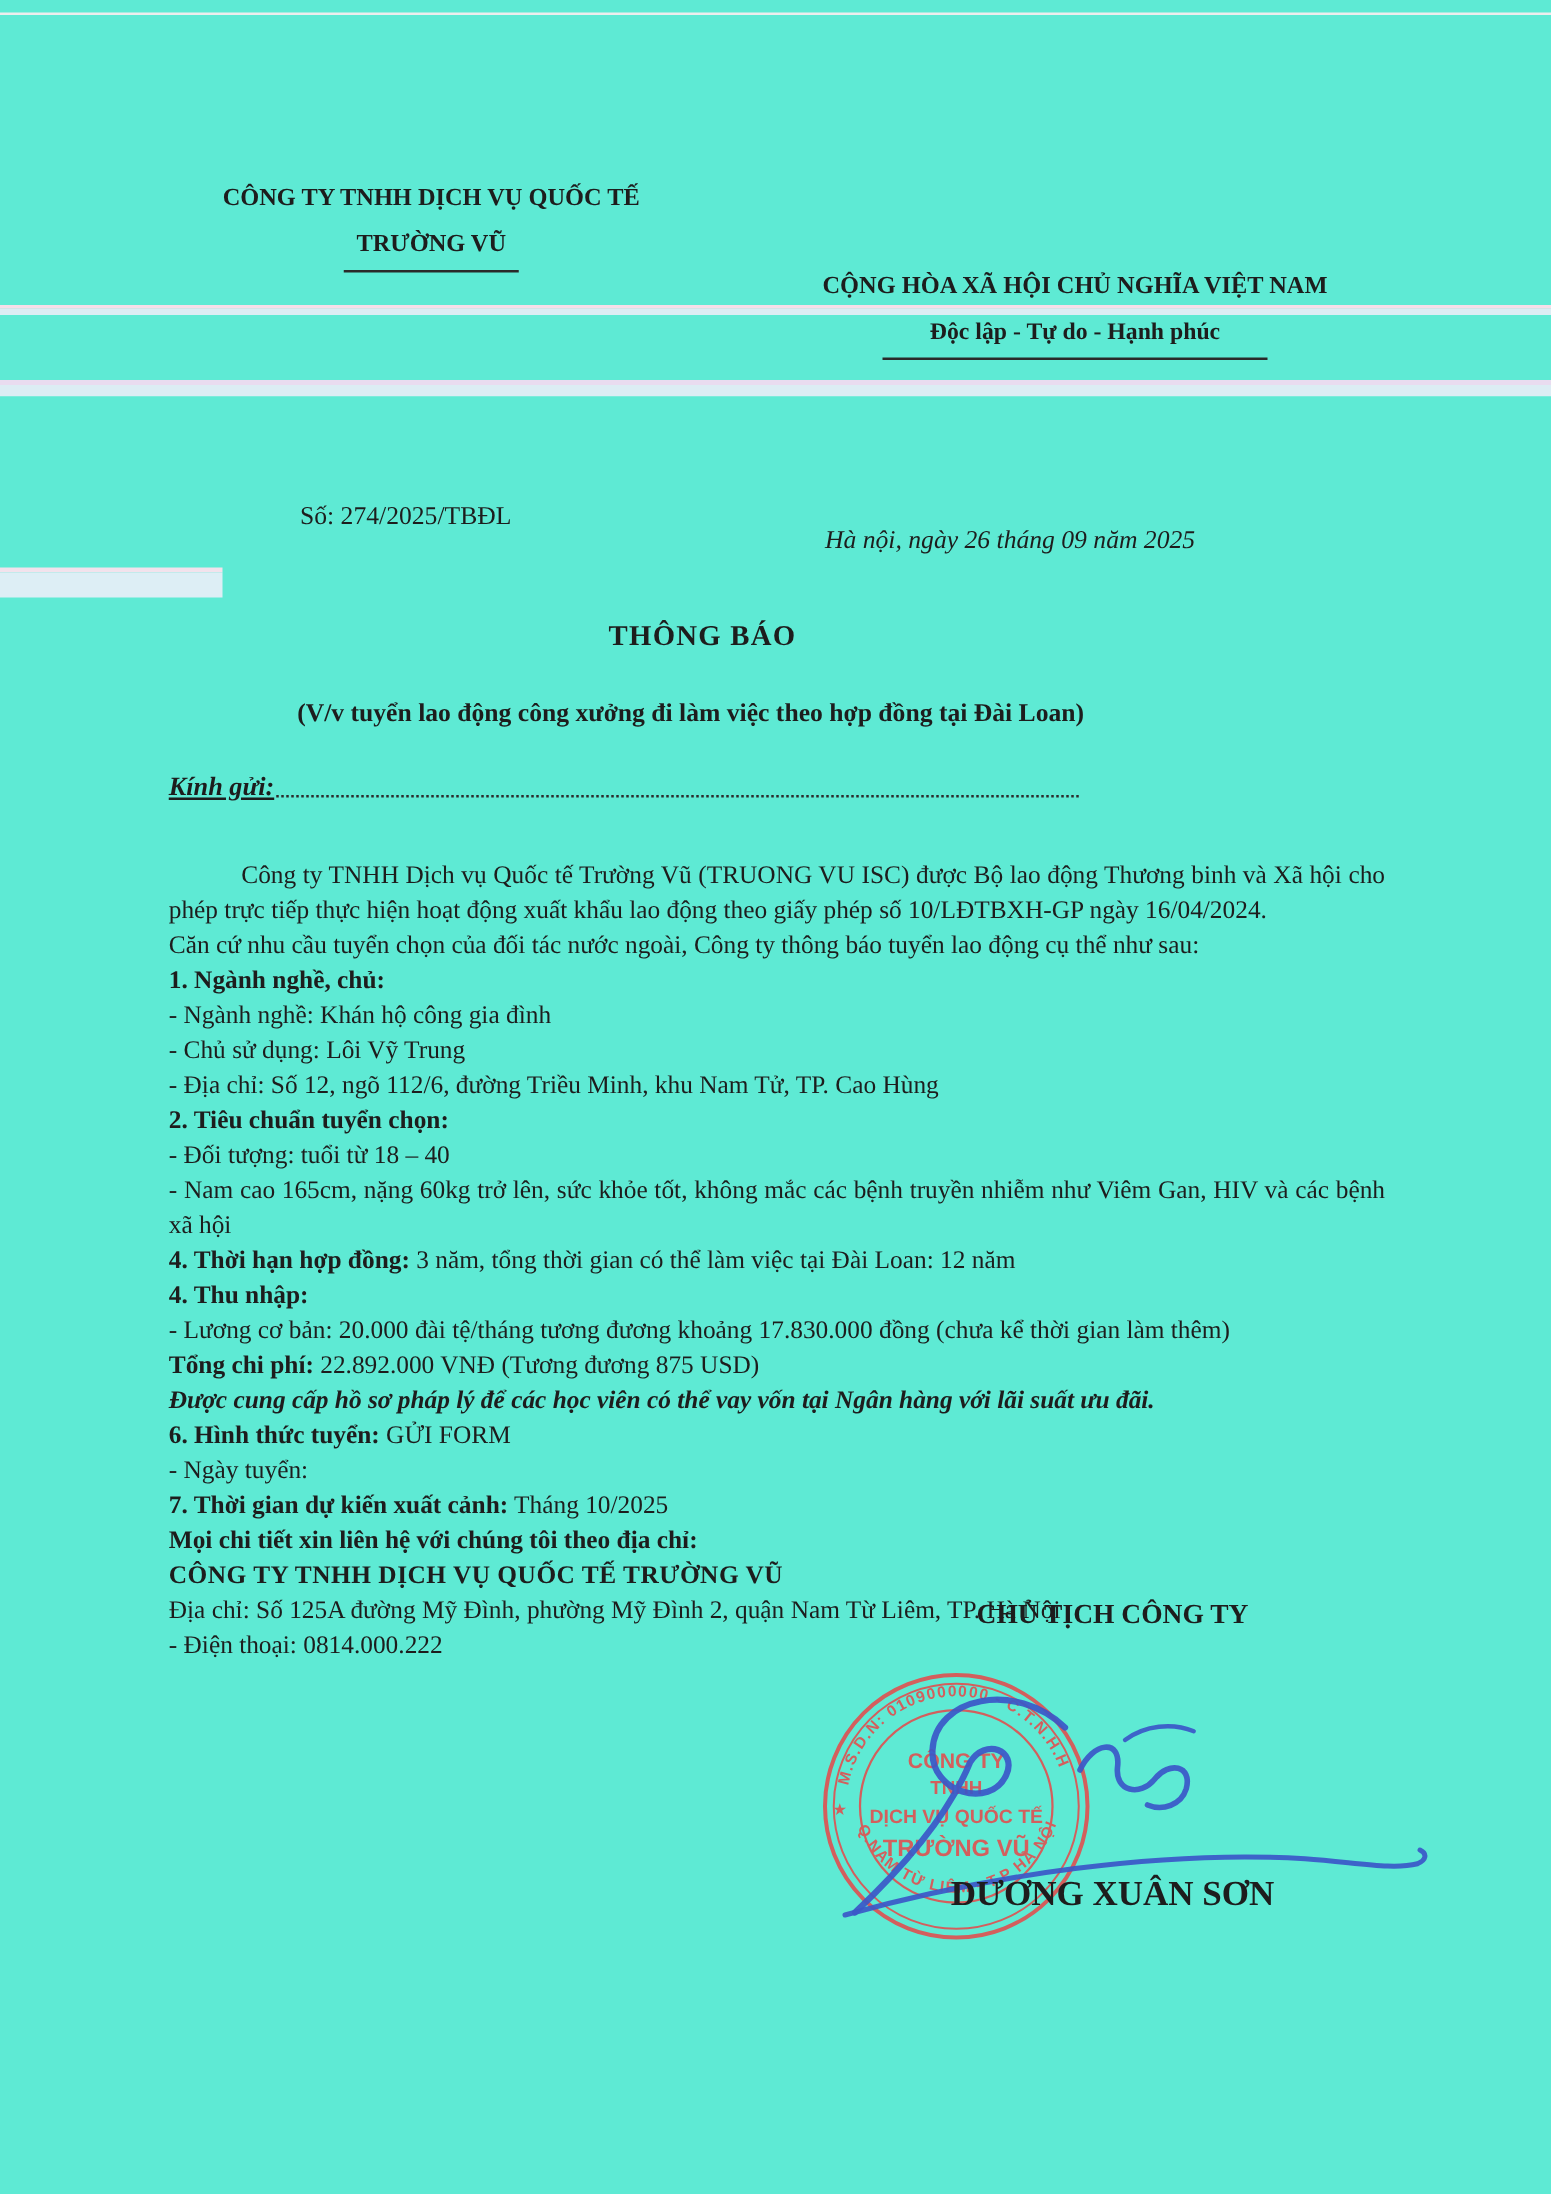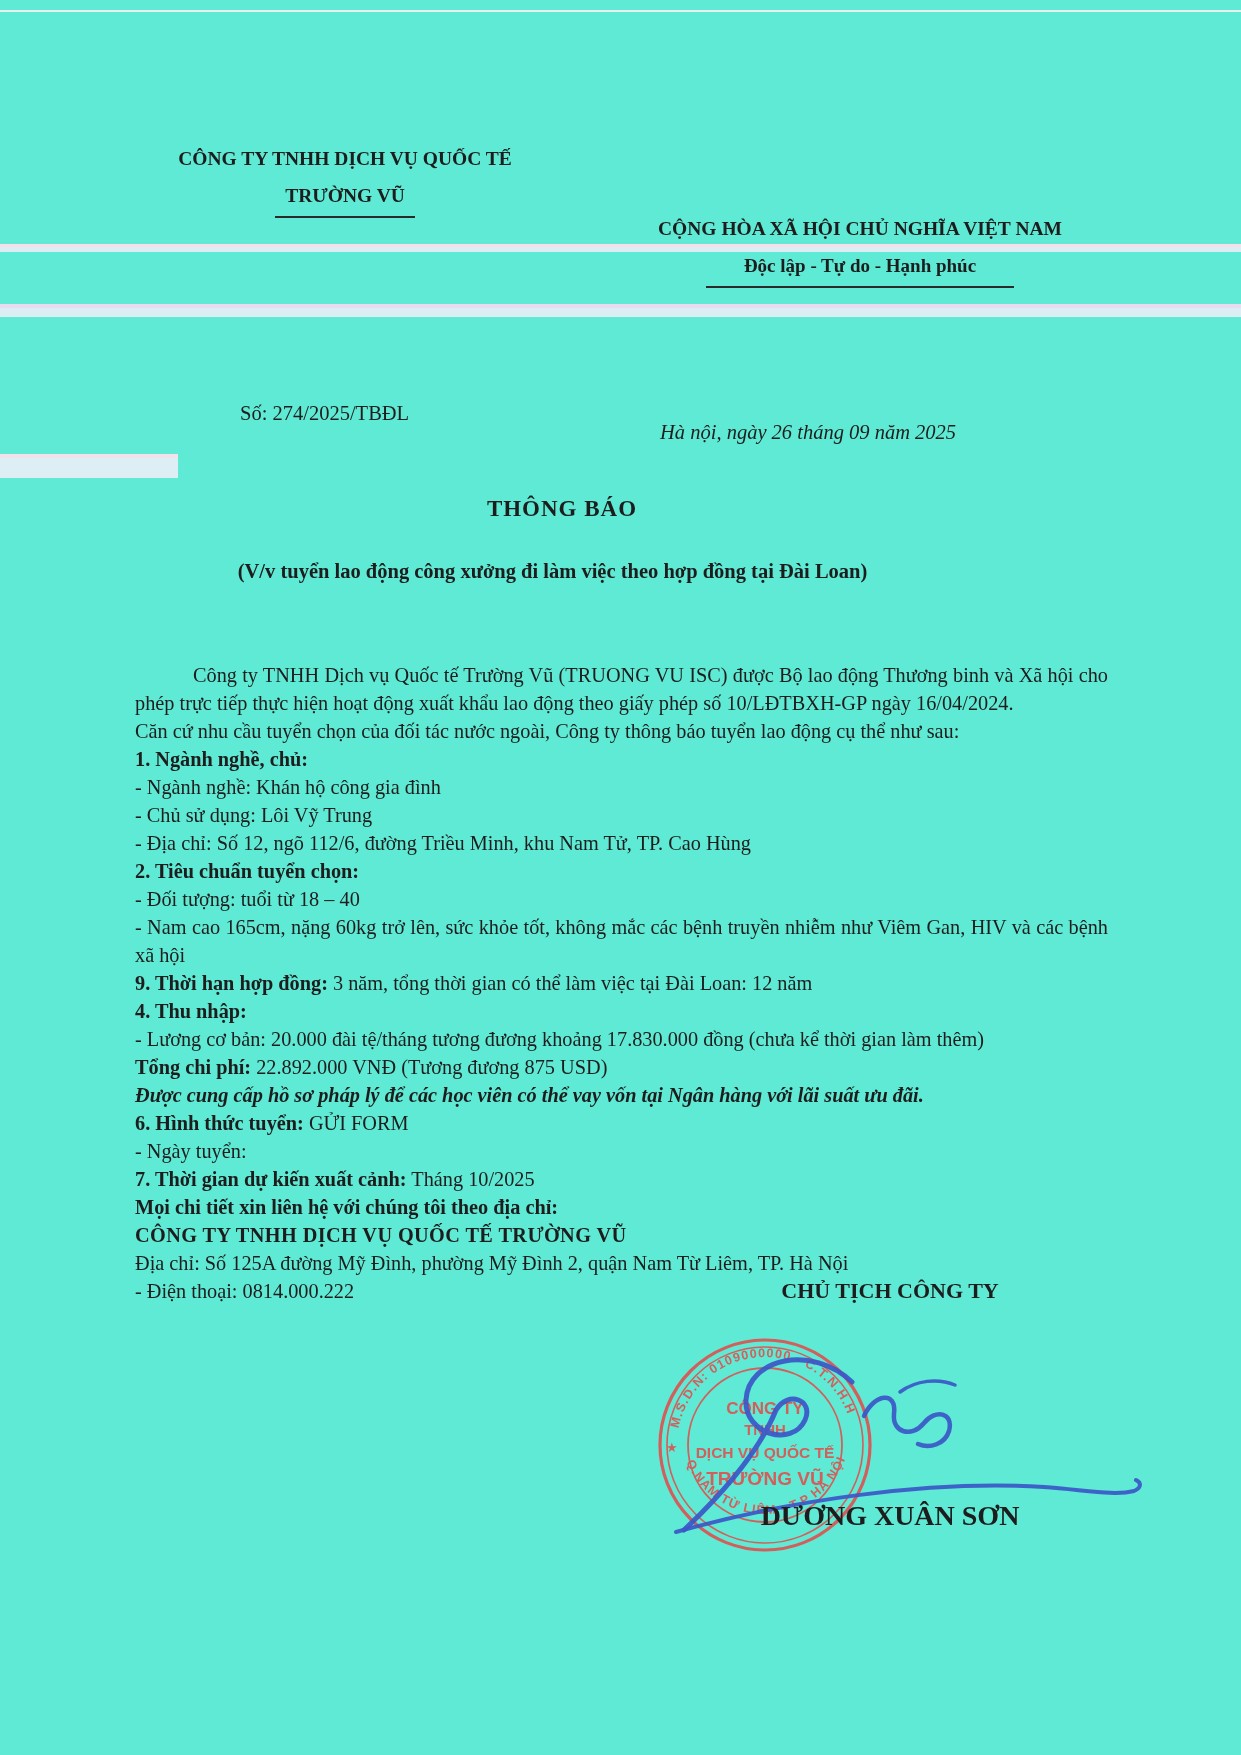--- a/index.html
+++ b/index.html
@@ -63,32 +63,36 @@
     <div style="font-size:19px;">Độc lập - Tự do - Hạnh phúc</div>
     <div class="rule" style="width:308px;"></div>
   </div>
 
   <div class="meta z1" style="left:240px;top:246px;">Số: 274/2025/TBĐL</div>
   <div class="meta italic z1" style="left:660px;top:242px;">Hà nội, ngày 26 tháng 09 năm 2025</div>
 
   <div class="doc-title z1" style="top:294px;">THÔNG BÁO</div>
   <div class="doc-subtitle z1" style="top:332px;">(V/v tuyển lao động công xưởng đi làm việc theo hợp đồng tại Đài Loan)</div>
 
+  <div class="kinhgui z1">
+    <span class="lbl">Kính gửi:</span>
+    <span class="dots"></span>
+  </div>
 
   <div class="body-col z1" id="body-lines">
       <p class="bl para just"><span>Công ty TNHH Dịch vụ Quốc tế Trường Vũ (TRUONG VU ISC) được Bộ lao động Thương binh và Xã hội cho phép trực tiếp thực hiện hoạt động xuất khẩu lao động theo giấy phép số 10/LĐTBXH-GP ngày 16/04/2024.</span></p>
       <p class="bl"><span>Căn cứ nhu cầu tuyển chọn của đối tác nước ngoài, Công ty thông báo tuyển lao động cụ thể như sau:</span></p>
       <p class="bl"><b>1. Ngành nghề, chủ:</b></p>
       <p class="bl"><span>- Ngành nghề: Khán hộ công gia đình</span></p>
       <p class="bl"><span>- Chủ sử dụng: Lôi Vỹ Trung</span></p>
       <p class="bl"><span>- Địa chỉ: Số 12, ngõ 112/6, đường Triều Minh, khu Nam Tử, TP. Cao Hùng</span></p>
       <p class="bl"><b>2. Tiêu chuẩn tuyển chọn:</b></p>
       <p class="bl"><span>- Đối tượng: tuổi từ 18 – 40</span></p>
       <p class="bl just"><span>- Nam cao 165cm, nặng 60kg trở lên, sức khỏe tốt, không mắc các bệnh truyền nhiễm như Viêm Gan, HIV và các bệnh xã hội</span></p>
-      <p class="bl"><b>9. Thời hạn hợp đồng:</b><span> 3 năm, tổng thời gian có thể làm việc tại Đài Loan: 12 năm</span></p>
+      <p class="bl"><b>4. Thời hạn hợp đồng:</b><span> 3 năm, tổng thời gian có thể làm việc tại Đài Loan: 12 năm</span></p>
       <p class="bl"><b>4. Thu nhập:</b></p>
       <p class="bl"><span>- Lương cơ bản: 20.000 đài tệ/tháng tương đương khoảng 17.830.000 đồng (chưa kể thời gian làm thêm)</span></p>
       <p class="bl"><b>Tổng chi phí:</b><span> 22.892.000 VNĐ (Tương đương 875 USD)</span></p>
       <p class="bl bi"><span>Được cung cấp hồ sơ pháp lý để các học viên có thể vay vốn tại Ngân hàng với lãi suất ưu đãi.</span></p>
       <p class="bl"><b>6. Hình thức tuyển:</b><span> GỬI FORM</span></p>
       <p class="bl"><span>- Ngày tuyển:</span></p>
       <p class="bl"><b>7. Thời gian dự kiến xuất cảnh:</b><span> Tháng 10/2025</span></p>
       <p class="bl"><b>Mọi chi tiết xin liên hệ với chúng tôi theo địa chỉ:</b></p>
       <p class="bl company"><b>CÔNG TY TNHH DỊCH VỤ QUỐC TẾ TRƯỜNG VŨ</b></p>
       <p class="bl"><span>Địa chỉ: Số 125A đường Mỹ Đình, phường Mỹ Đình 2, quận Nam Từ Liêm, TP. Hà Nội</span></p>

